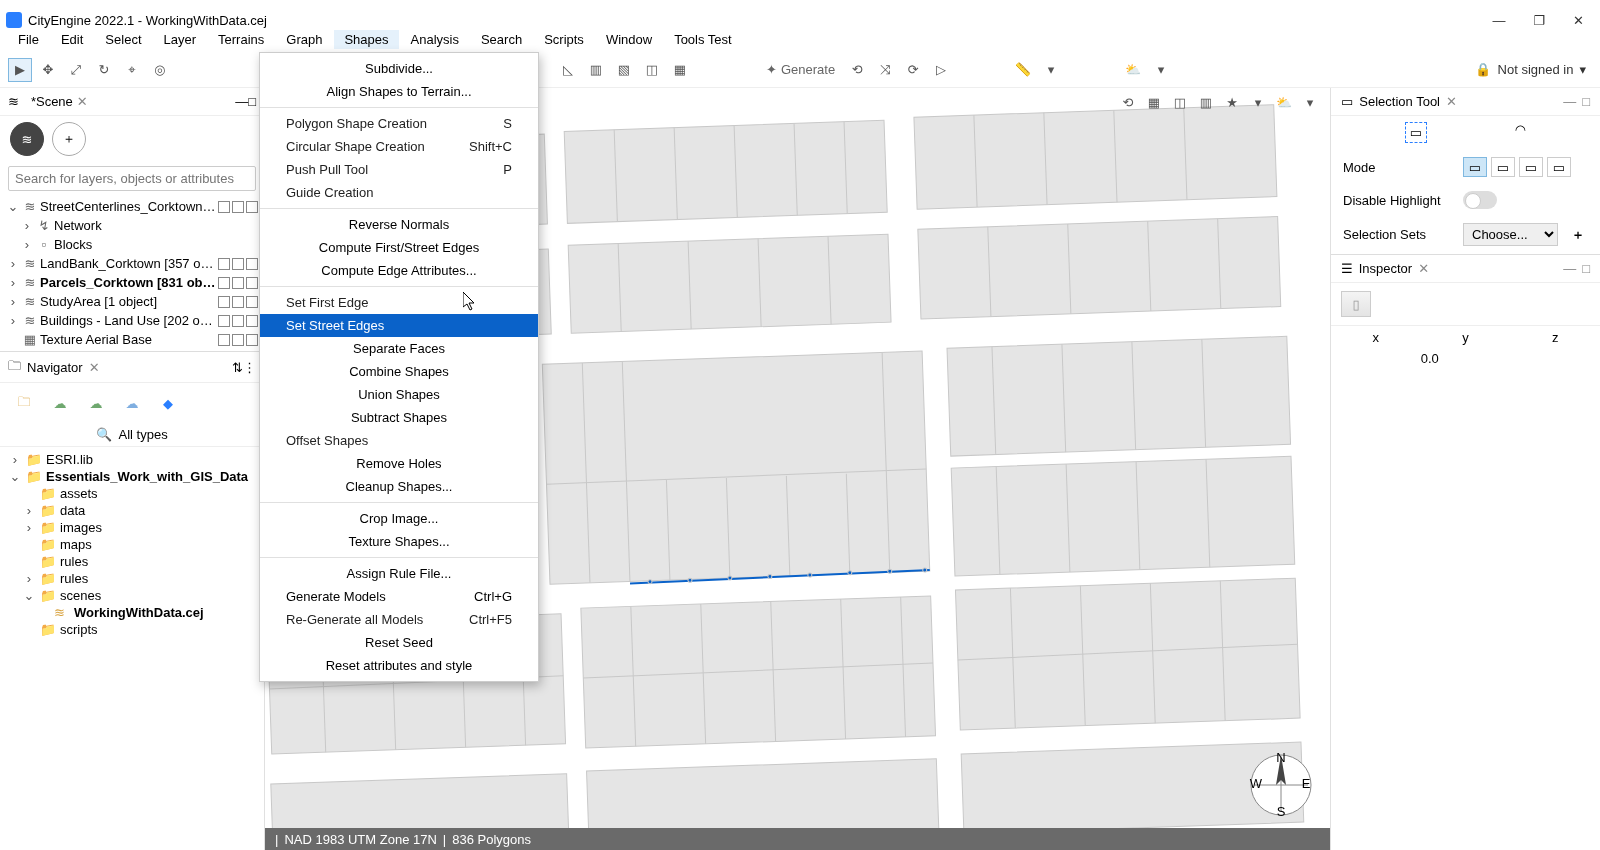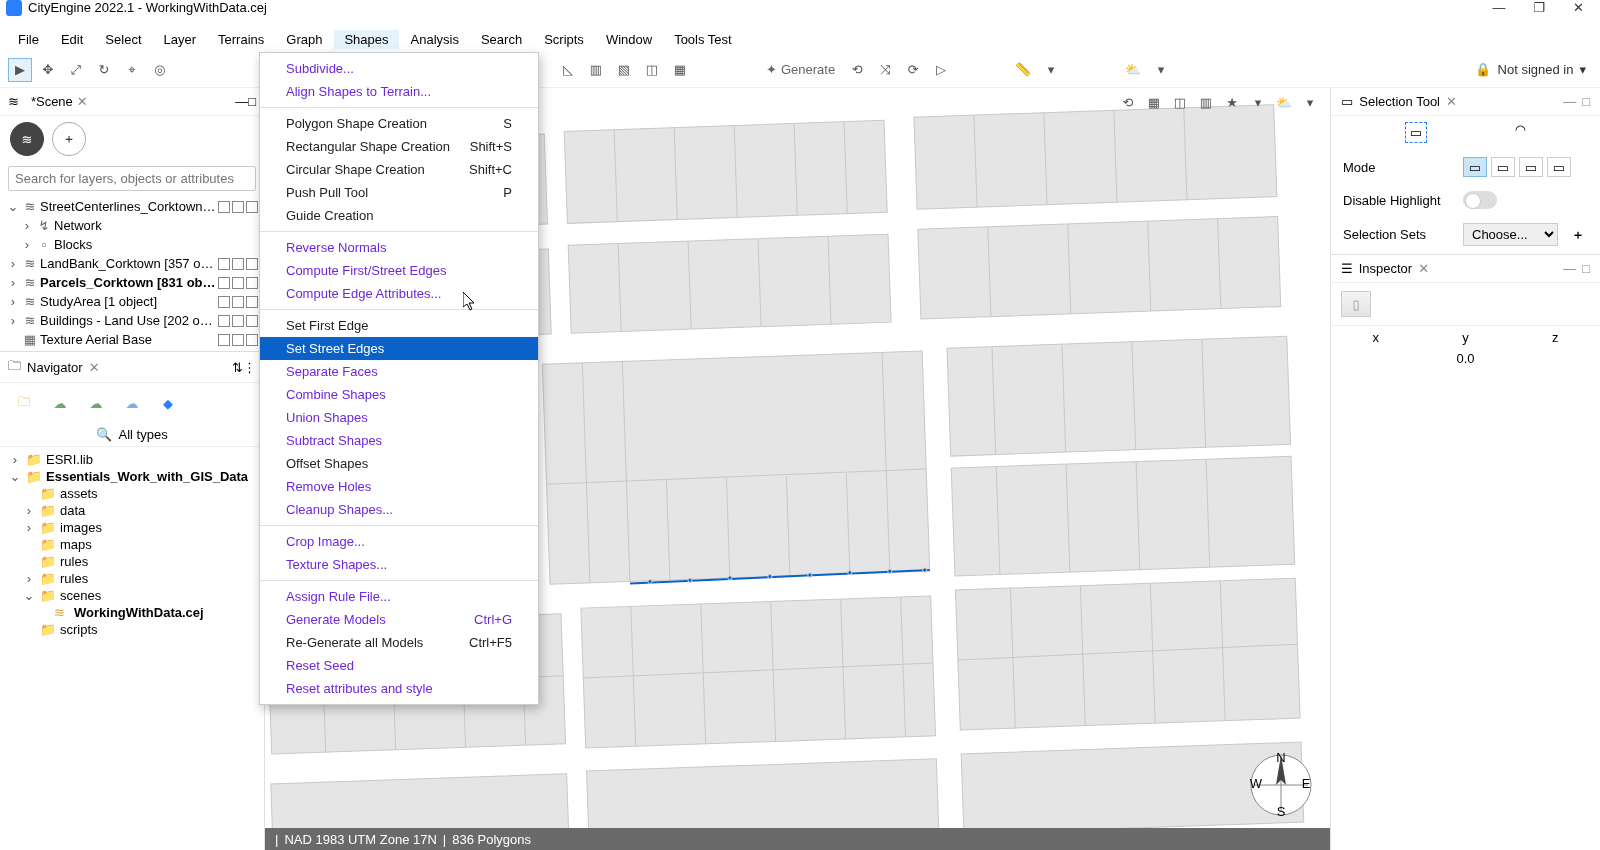--- a/index.html
+++ b/index.html
@@ -1,17 +1,17 @@
 <!DOCTYPE html>
 <html><head>
 <meta charset="utf-8">
 <style>
 * { box-sizing: border-box; margin: 0; padding: 0; font-family: "Segoe UI", Arial, sans-serif; font-size: 13px; }
 html, body { width: 1600px; height: 850px; overflow: hidden; background: #fff; color: #000; }
-.titlebar { height: 28px; display: flex; align-items: flex-start; padding: 0 6px; background: #fff; }
+.titlebar { height: 28px; display: flex; align-items: flex-end; padding: 0 6px; background: #fff; }
 .titlebar .app-icon { width: 16px; height: 16px; background: #2a7fff; border-radius: 3px; margin-right: 6px; }
 .titlebar .win-btns { margin-left: auto; display: flex; gap: 28px; padding-right: 10px; font-size: 15px; color: #333; }
 .menubar { height: 24px; display: flex; align-items: center; padding: 0 8px; gap: 2px; background: #fff; border-bottom: 1px solid #fff; }
 .menubar .mitem { padding: 2px 10px; cursor: default; }
 .menubar .mitem.open { background: #e5f1fb; }
 .toolbar { height: 36px; display: flex; align-items: center; padding: 0 8px; gap: 4px; border-bottom: 1px solid #eee; background: #fff; }
 .toolbar .tbtn { width: 24px; height: 24px; display: flex; align-items: center; justify-content: center; color: #555; }
 .toolbar .sep { width: 12px; }
 .toolbar .spacer { flex: 0 0 auto; }
 .toolbar .generate { display: flex; align-items: center; gap: 4px; color: #666; padding: 0 6px; }
@@ -66,25 +66,25 @@
 .sel-row .modebtns .mb.active{background:#cde6f7;border-color:#7fb8e0;}
 .sel-row select{flex:1;padding:2px 4px;border:1px solid #ccc;}
 .toggle{width:34px;height:18px;border-radius:9px;background:#ddd;position:relative;}
 .toggle::after{content:"";position:absolute;width:14px;height:14px;border-radius:50%;background:#fff;top:2px;left:2px;border:1px solid #ccc;}
 .plusbtn{width:20px;height:20px;display:flex;align-items:center;justify-content:center;font-weight:bold;}
 .inspector{border-top:1px solid #ddd;flex:1;display:flex;flex-direction:column;}
 .insp-swatch{margin:8px 10px;width:30px;height:26px;border:1px solid #ccc;background:linear-gradient(#f4f4f4,#e4e4e4);display:flex;align-items:center;justify-content:center;color:#999;}
 .coord-head{display:flex;border-top:1px solid #eee;}
 .coord-head .c{flex:1;text-align:center;padding:4px 0;}
 .coord-val{display:flex;}
-.coord-val .c{flex:1;text-align:center;padding:2px 0;}
+.coord-val .c{flex:1;padding:2px 0;}
 
 .dropdown{position:absolute;top:52px;left:259px;width:280px;background:#fff;border:1px solid #ccc;box-shadow:2px 4px 10px rgba(0,0,0,0.25);z-index:1000;padding:4px 0;}
 .dropdown .drow{display:flex;align-items:center;padding:4px 26px 4px 26px;color:#222;}
-.dropdown .drow.disabled{color:#6d28d9;}
+.dropdown .drow.disabled{color:#000000;justify-content:center;}
 .dropdown .drow.hl{background:#0a62c9;color:#fff;align-items:center;}
 .dropdown .drow .sc{margin-left:auto;}
 .dropdown .dsep{height:1px;background:#e0e0e0;margin:4px 0;}
 .cursor{position:absolute;top:292px;left:463px;width:14px;height:20px;z-index:1100;}
 </style>
 </head>
 <body>
 
 <div class="titlebar">
   <div class="app-icon"></div>
@@ -512,24 +512,20 @@
     </div>
     <div class="drow disabled">
       <span>Align Shapes to Terrain...</span>
     </div>
     <div class="dsep"></div>
     <div class="drow">
       <span>Polygon Shape Creation</span>
       <span class="sc">S</span>
     </div>
     <div class="drow">
-      <span>Rectangular Shape Creation</span>
-      <span class="sc">Shift+S</span>
-    </div>
-    <div class="drow">
       <span>Circular Shape Creation</span>
       <span class="sc">Shift+C</span>
     </div>
     <div class="drow">
       <span>Push Pull Tool</span>
       <span class="sc">P</span>
     </div>
     <div class="drow">
       <span>Guide Creation</span>
     </div>

